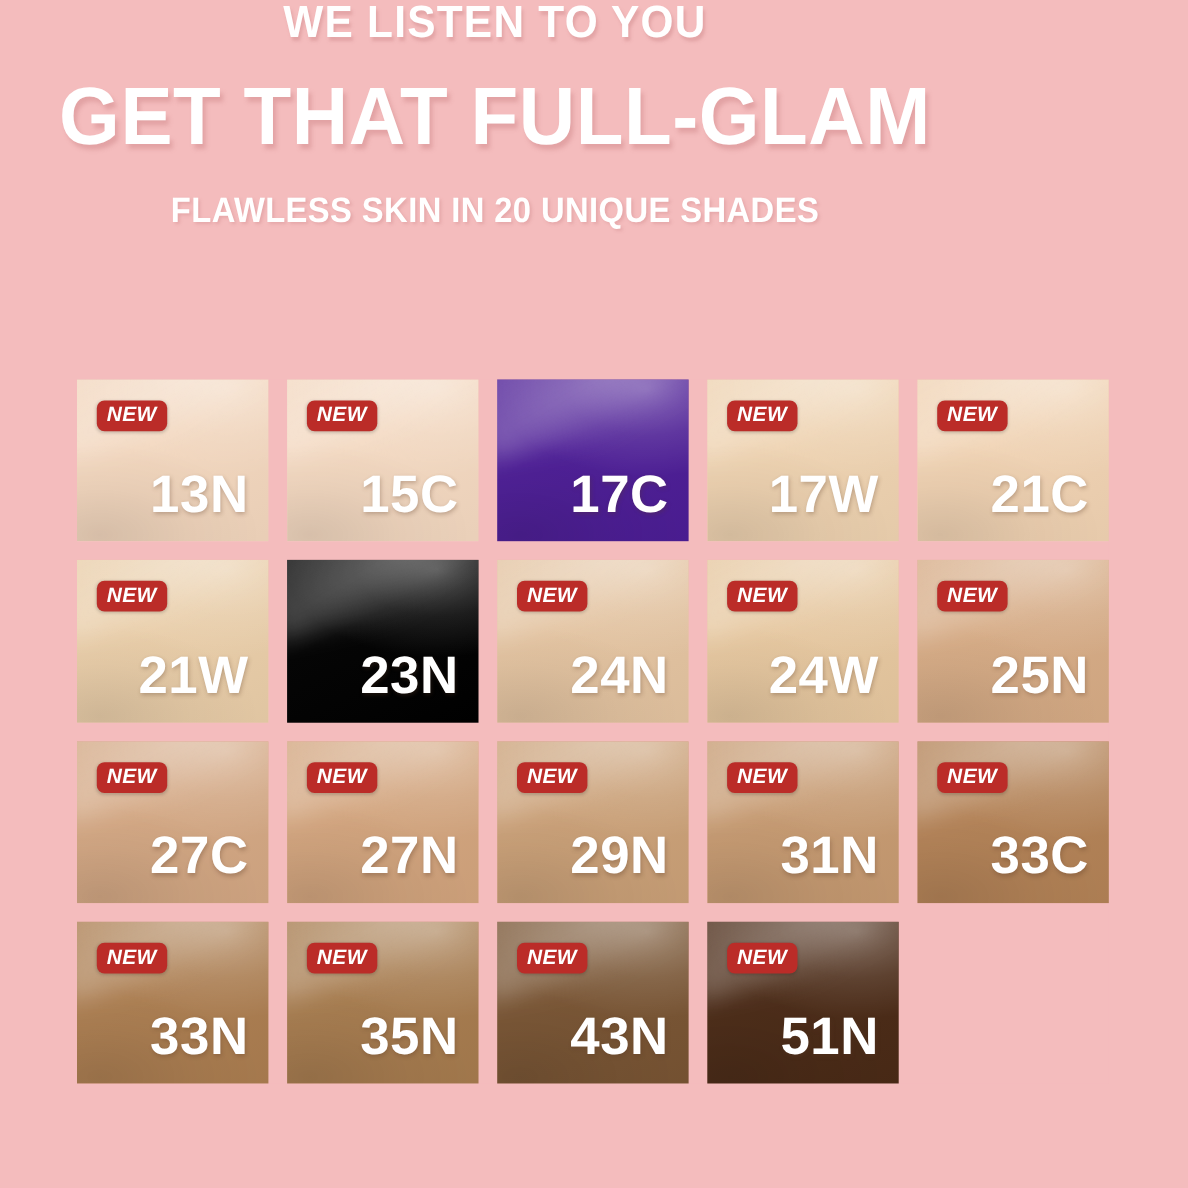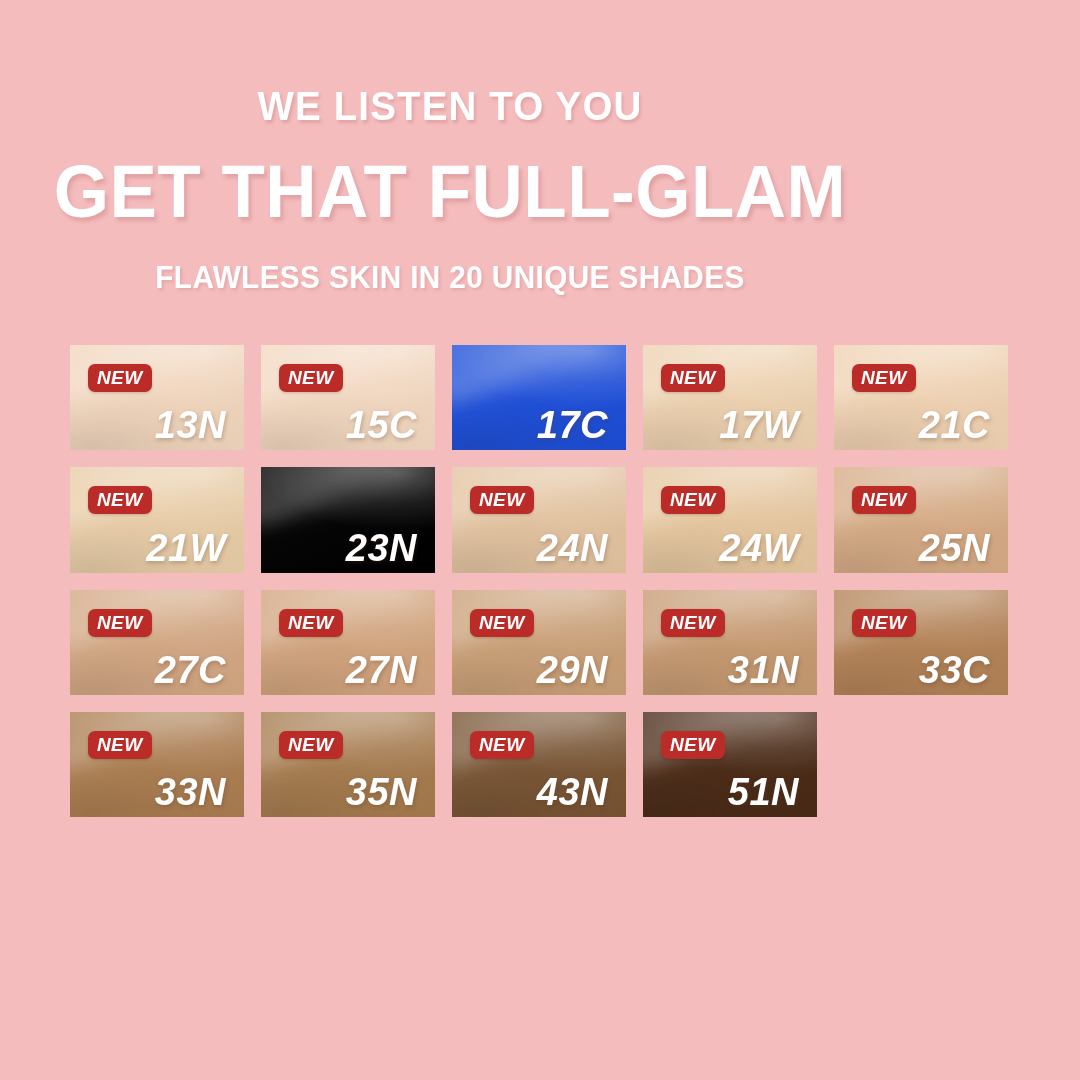--- a/index.html
+++ b/index.html
@@ -13,21 +13,20 @@
     font-family: "Liberation Sans", sans-serif;
     overflow: hidden;
     position: relative;
   }
 
   
   .header {
     position: absolute;
     top: 0; left: 0;
     width: 900px;
-    padding-top: 86px;
     text-align: center;
   }
   .eyebrow {
     font-size: 41px;
     font-weight: 700;
     color: #ffffff;
     letter-spacing: 1.2px;
     line-height: 1;
     text-shadow: 2px 3px 3px rgba(196,120,124,0.35);
     transform: scaleX(0.94);
@@ -52,21 +51,21 @@
     text-shadow: 2px 2px 3px rgba(196,120,124,0.3);
     transform: scaleX(0.93);
   }
 
   
   .grid {
     position: absolute;
     left: 70px;
     top: 345px;
     width: 938px;
-    height: 472px;
+    height: 640px;
     display: grid;
     grid-template-columns: repeat(5, 1fr);
     grid-template-rows: repeat(4, 1fr);
     gap: 17px;
     background: rgba(244,188,189,0.55);
   }
   .swatch {
     position: relative;
     overflow: hidden;
   }
@@ -107,25 +106,24 @@
     padding: 4px 9px 5px 9px;
     border-radius: 7px;
     line-height: 1;
     z-index: 3;
     box-shadow: 0 1px 3px rgba(0,0,0,0.18);
   }
 
   .shade-label {
     position: absolute;
     right: 18px;
-    bottom: 6px;
-    color: #ffffff;
-    font-size: 38px;
+    bottom: 18px;
+    color: #ffffff;
+    font-size: 48px;
     font-weight: 600;
-    font-style: italic;
     line-height: 1;
     letter-spacing: 0.5px;
     z-index: 3;
     text-shadow: 1px 2px 4px rgba(90,55,35,0.30);
   }
 </style>
 </head>
 <body>
 
 <div class="header">
@@ -136,21 +134,21 @@
 
 <div class="grid" id="shade-grid">
     <div class="swatch" style="background: rgb(242, 214, 189);">
       <span class="badge">NEW</span>
       <span class="shade-label">13N</span>
     </div>
     <div class="swatch" style="background: rgb(243, 216, 192);">
       <span class="badge">NEW</span>
       <span class="shade-label">15C</span>
     </div>
-    <div class="swatch" style="background: #1d4ed8;">
+    <div class="swatch" style="background: #4c1d95;">
       <span class="shade-label">17C</span>
     </div>
     <div class="swatch" style="background: rgb(238, 210, 176);">
       <span class="badge">NEW</span>
       <span class="shade-label">17W</span>
     </div>
     <div class="swatch" style="background: rgb(240, 210, 178);">
       <span class="badge">NEW</span>
       <span class="shade-label">21C</span>
     </div>

